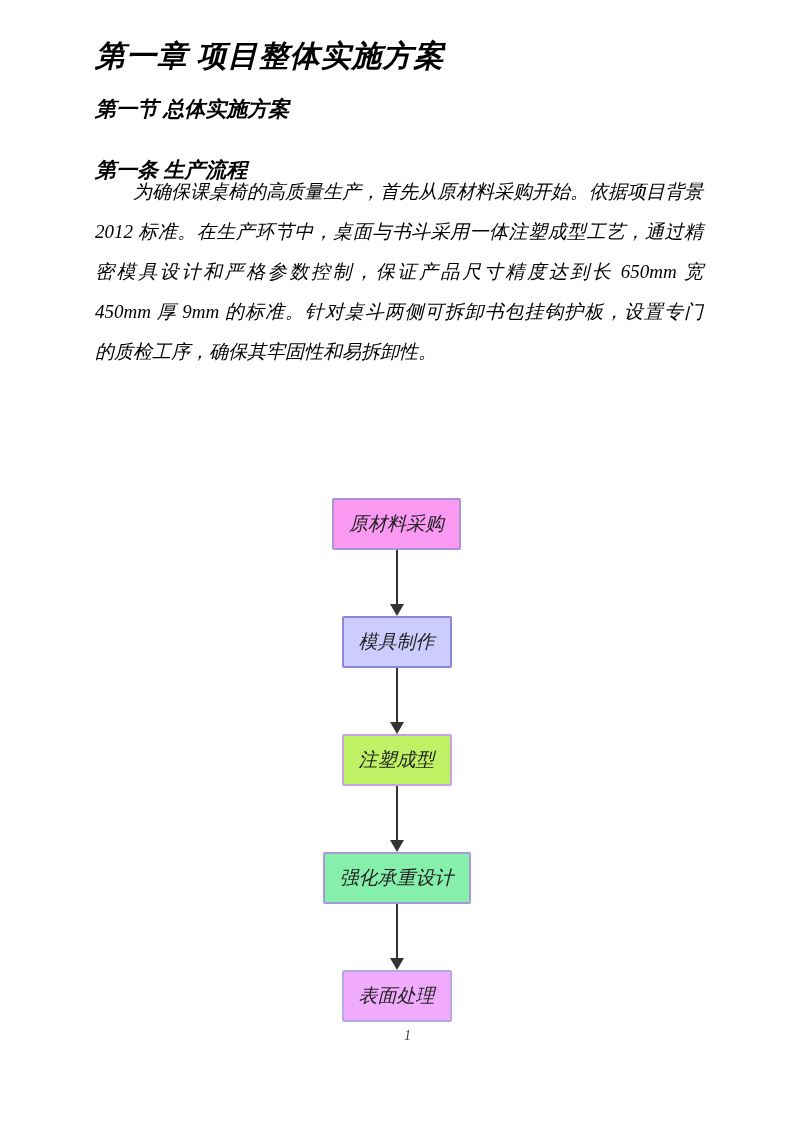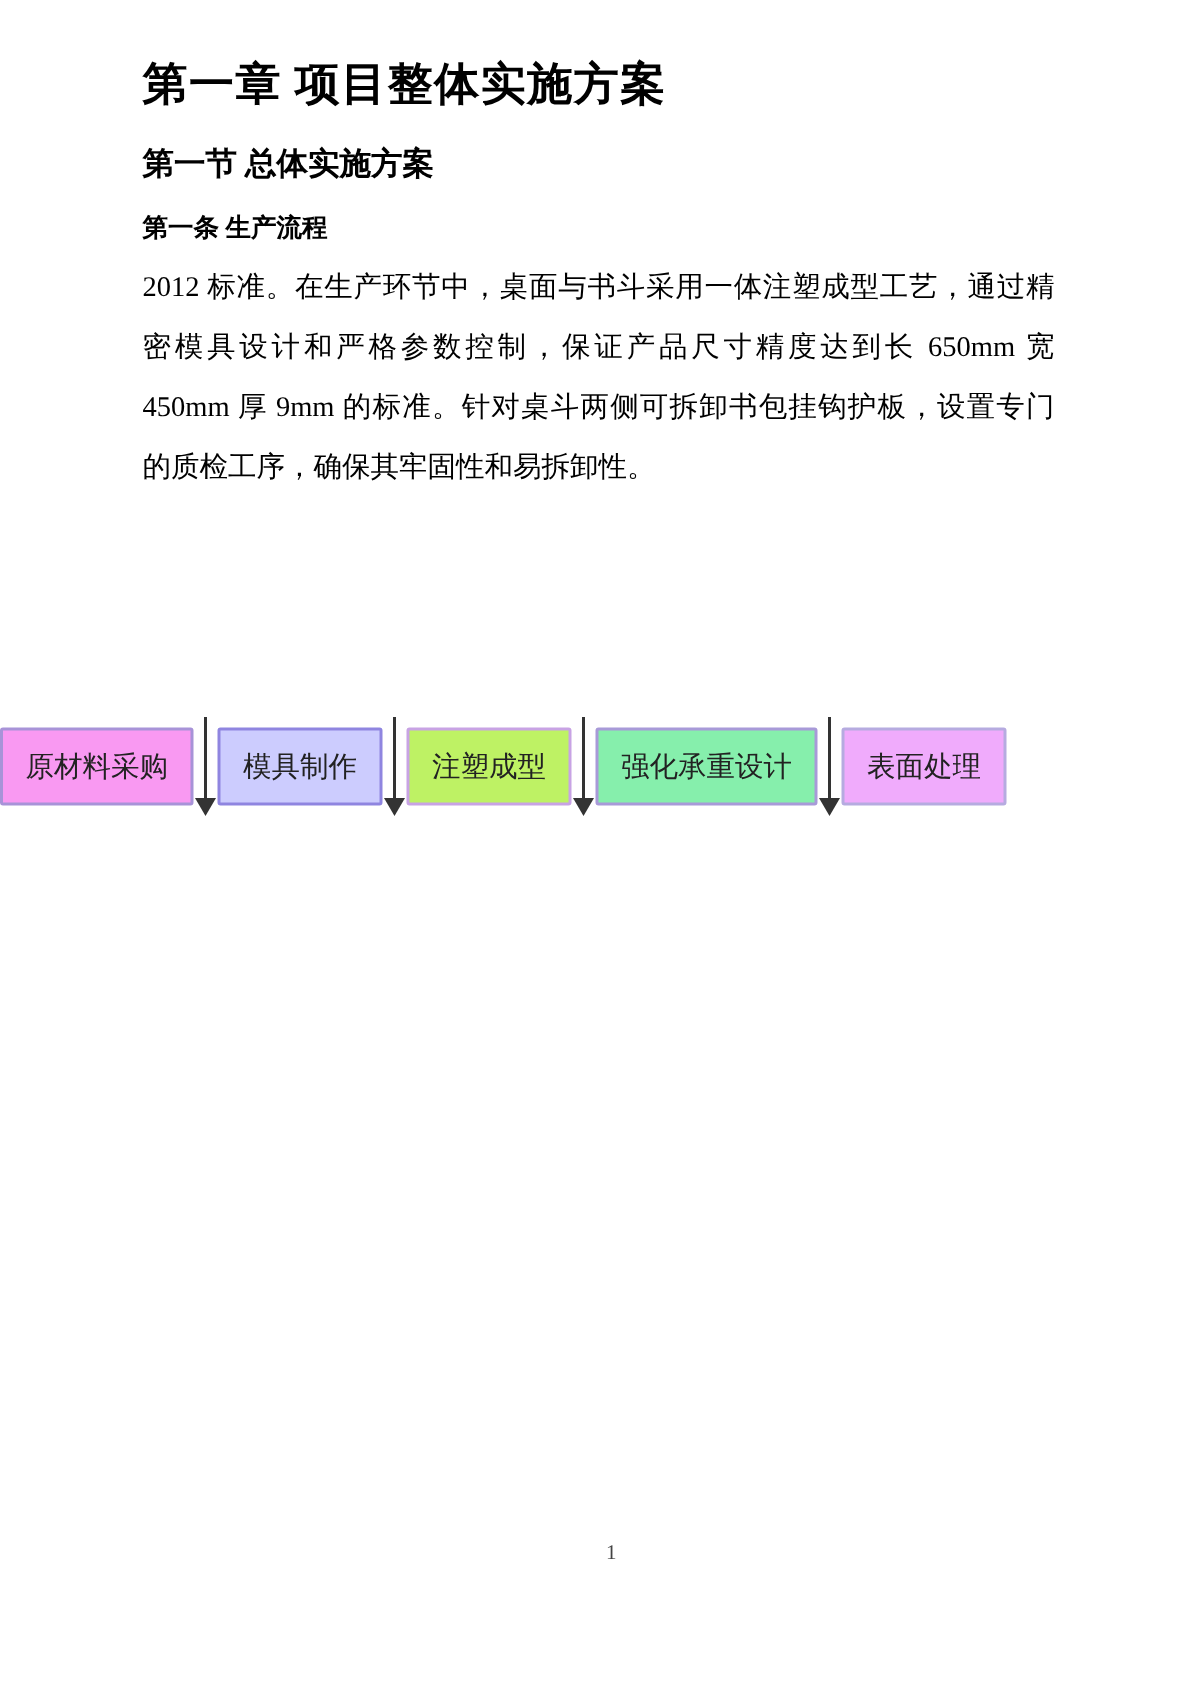--- a/index.html
+++ b/index.html
@@ -5,20 +5,21 @@
   * { margin: 0; padding: 0; box-sizing: border-box; }
   html, body { background: #ffffff; }
   .page {
     position: relative;
     width: 793px;
     height: 1122px;
     background: #ffffff;
     font-family: "Liberation Serif", "DejaVu Serif", serif;
     color: #000000;
     overflow: hidden;
+    font-style: italic;
   }
   .h1 {
     position: absolute;
     left: 95px;
     top: 36px;
     font-size: 30px;
     font-weight: 700;
     letter-spacing: 1px;
     white-space: nowrap;
   }
@@ -26,22 +27,22 @@
     position: absolute;
     left: 95px;
     top: 95px;
     font-size: 21px;
     font-weight: 700;
     white-space: nowrap;
   }
   .h3 {
     position: absolute;
     left: 95px;
-    top: 140px;
-    font-size: 17px;
+    top: 156px;
+    font-size: 21px;
     font-weight: 700;
     white-space: nowrap;
   }
   .body-text {
     position: absolute;
     left: 95px;
     top: 172px;
     width: 608px;
     font-size: 19px;
     color: #000000;
@@ -52,23 +53,23 @@
     white-space: nowrap;
     text-align: justify;
     text-align-last: justify;
   }
   .body-line.first { text-indent: 38px; }
   .body-line.last { text-align-last: left; }
   .flowchart {
     position: absolute;
     left: 0;
     right: 0;
-    top: 478px;
+    top: 498px;
     display: flex;
-    flex-direction: row;
+    flex-direction: column;
     align-items: center;
   }
   .flow-box {
     height: 52px;
     padding: 0 15px;
     border: 2px solid;
     border-radius: 2px;
     display: flex;
     align-items: center;
     justify-content: center;
@@ -113,20 +114,21 @@
 </head>
 <body>
 
 <div class="page">
 
   <div class="h1">第一章 项目整体实施方案</div>
   <div class="h2">第一节 总体实施方案</div>
   <div class="h3">第一条 生产流程</div>
 
   <div class="body-text">
+      <div class="body-line first">为确保课桌椅的高质量生产，首先从原材料采购开始。依据项目背景</div>
       <div class="body-line">2012 标准。在生产环节中，桌面与书斗采用一体注塑成型工艺，通过精</div>
       <div class="body-line">密模具设计和严格参数控制，保证产品尺寸精度达到长 650mm 宽</div>
       <div class="body-line">450mm 厚 9mm 的标准。针对桌斗两侧可拆卸书包挂钩护板，设置专门</div>
       <div class="body-line last">的质检工序，确保其牢固性和易拆卸性。</div>
     </div>
 
   <div class="flowchart">
       <div class="flow-box" style="background: rgb(249, 153, 242); border-color: rgb(168, 147, 216);">原材料采购</div>
       <div class="flow-arrow">
         <div class="shaft" style="background: rgb(51, 51, 51);"></div>

